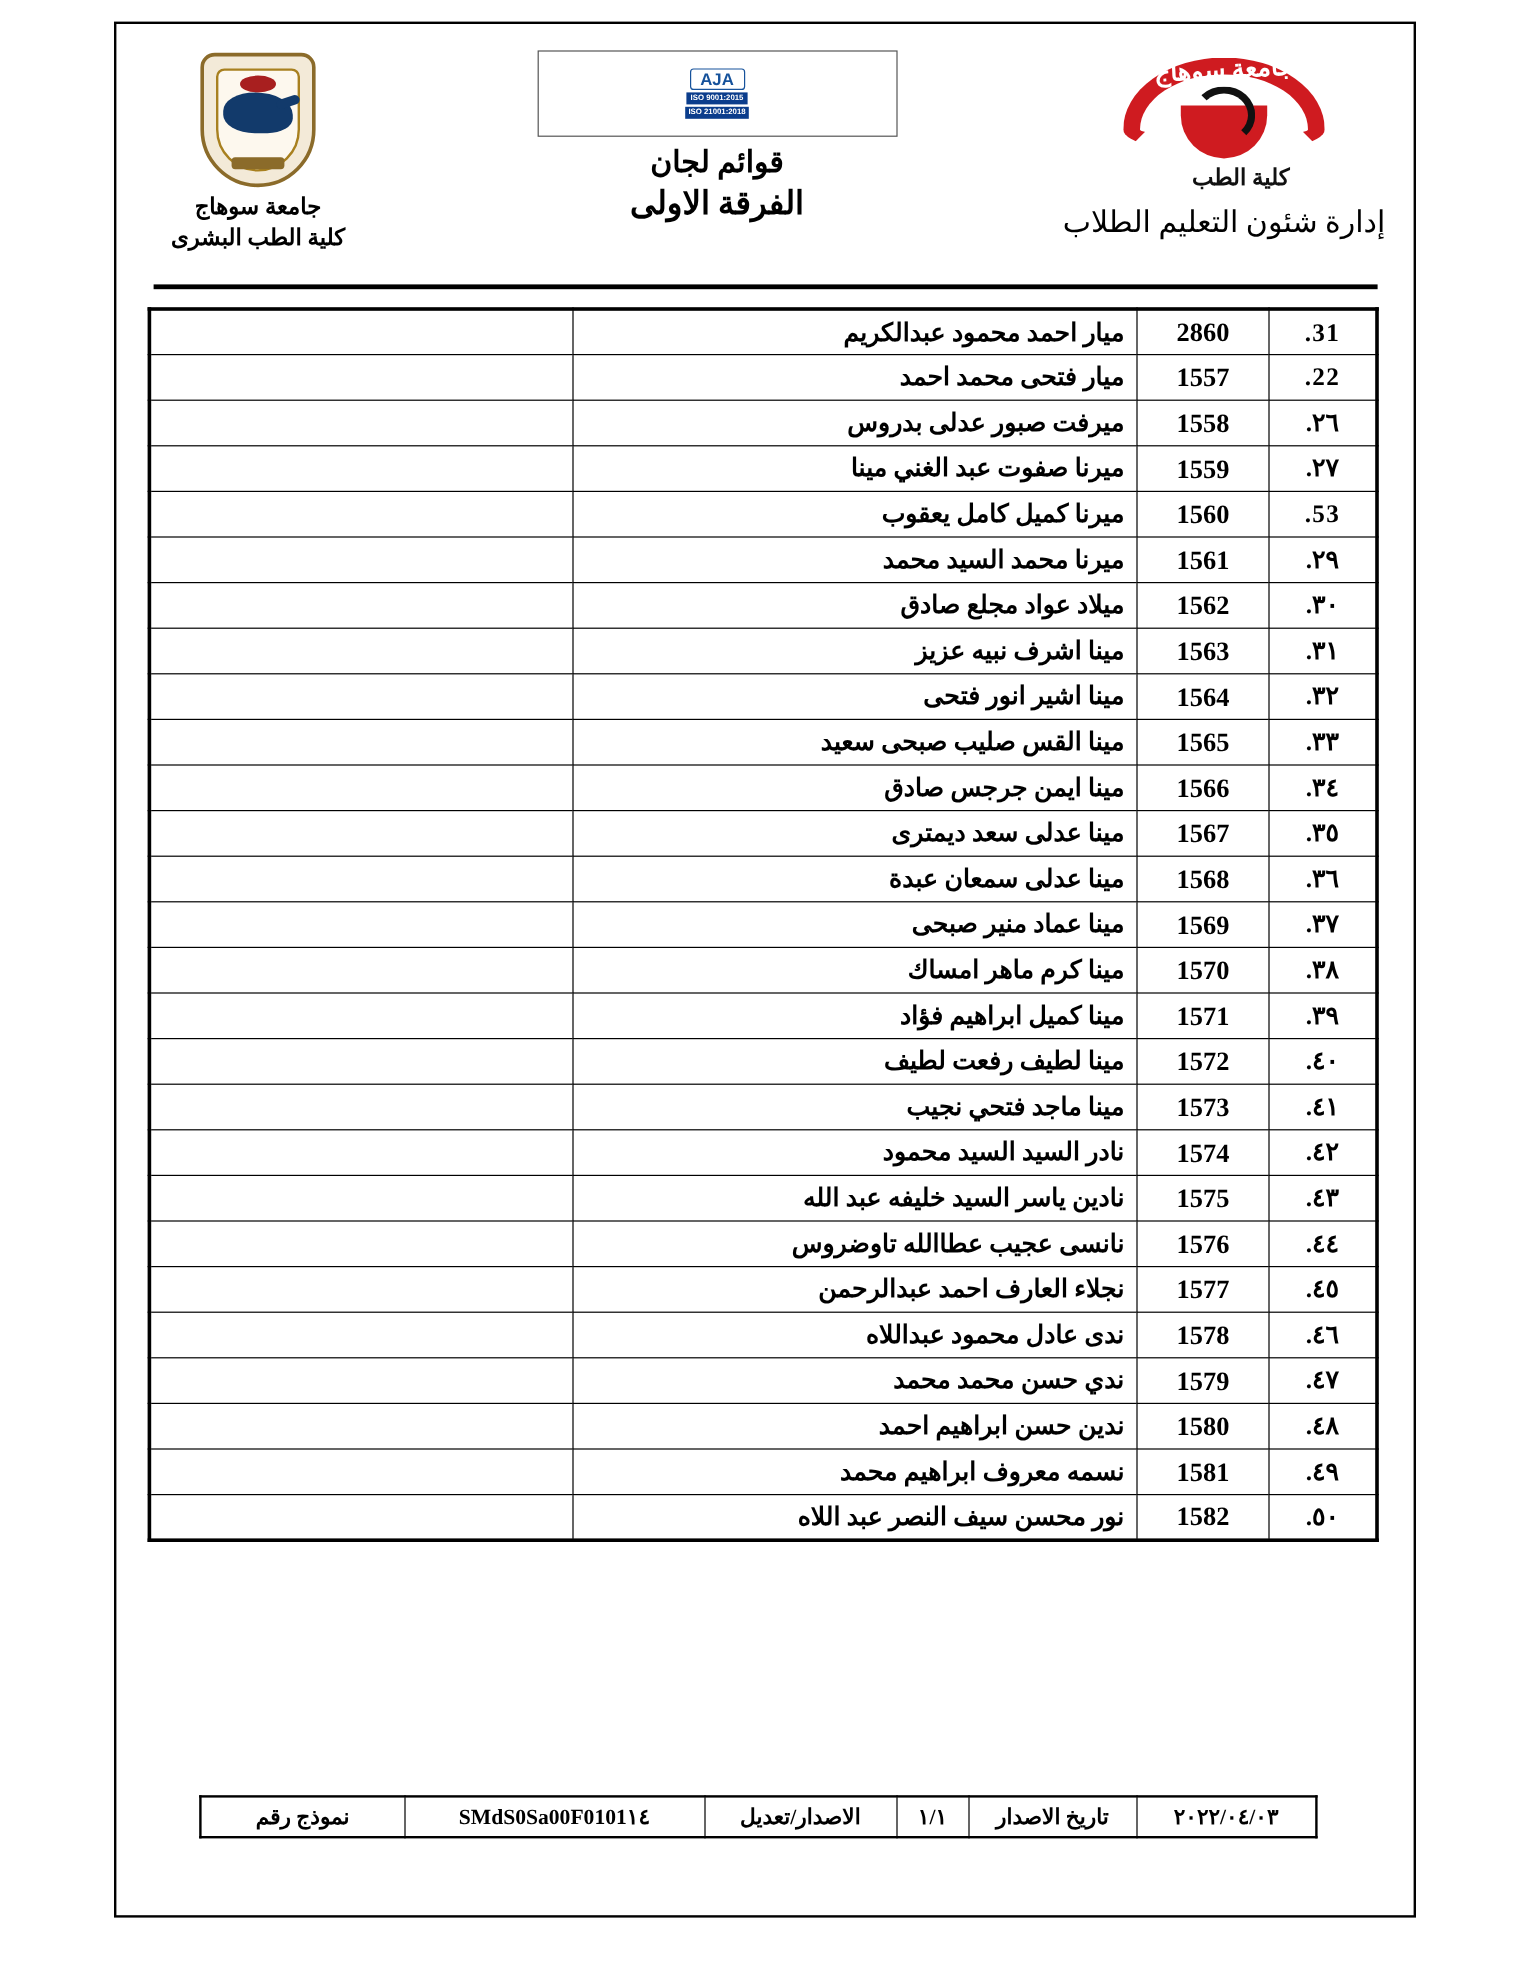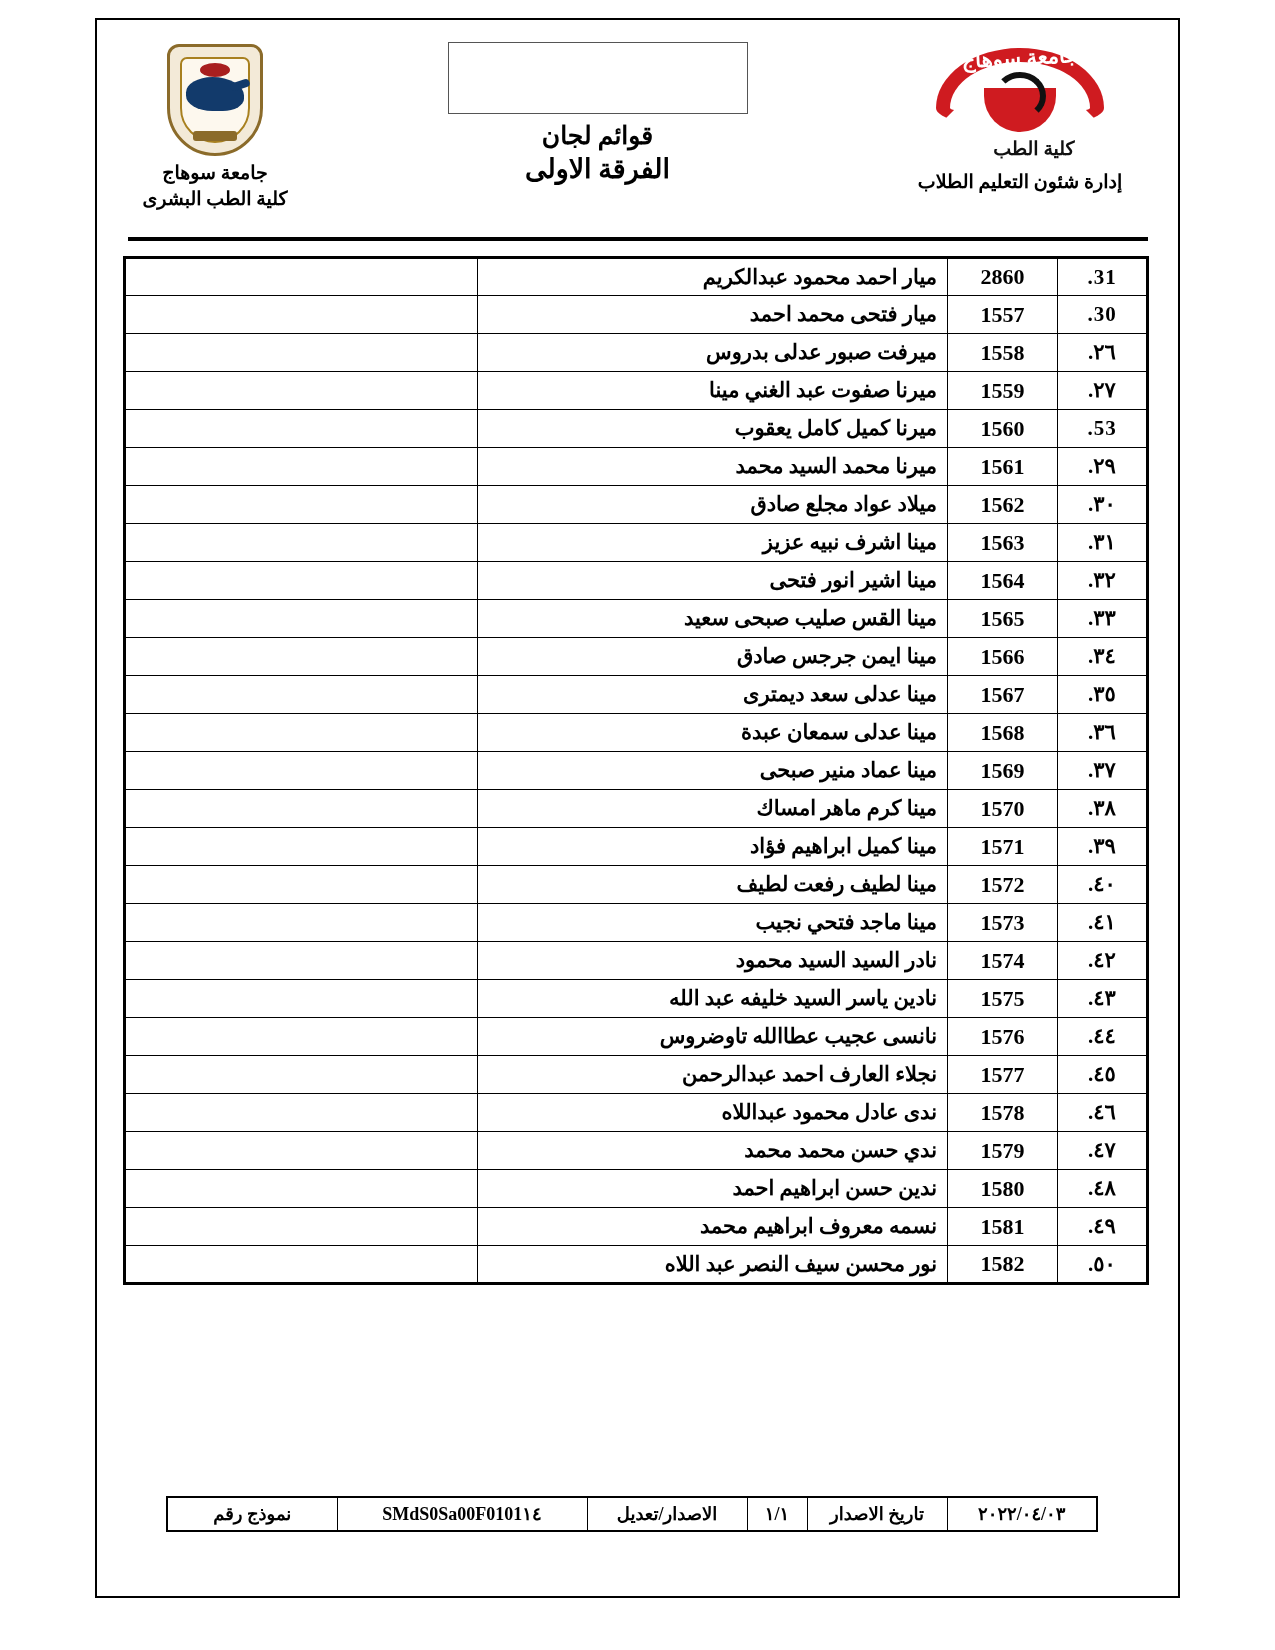--- a/index.html
+++ b/index.html
@@ -264,22 +264,22 @@
     left: 14px;
     bottom: 4px;
     width: 180px;
     text-align: center;
     font-size: 19px;
     font-weight: bold;
     color: #111;
   }
   .admin-label {
     margin-top: 6px;
-    font-size: 19px;
-    font-weight: bold;
+    font-size: 25px;
+    font-weight: normal;
     letter-spacing: .5px;
   }
 
   .header-rule {
     position: absolute;
     left: 128px;
     top: 237px;
     width: 1020px;
     height: 4px;
     background: #000;
@@ -378,20 +378,25 @@
           <div class="crest-bird"></div>
           <div class="crest-base"></div>
         </div>
       </div>
       <div class="univ-line">جامعة سوهاج</div>
       <div class="univ-line">كلية الطب البشرى</div>
     </div>
 
     <div class="header-center">
       <div class="accred-box">
+        <div class="accred-right">
+          <div class="aja-logo">AJA</div>
+          <div class="aja-sub">ISO 9001:2015</div>
+          <div class="aja-sub">ISO 21001:2018</div>
+        </div>
       </div>
       <div class="title-block">
         <div class="title-line1">قوائم لجان</div>
         <div class="title-line2">الفرقة الاولى</div>
       </div>
     </div>
 
     <div class="header-left">
       <div class="faculty-logo">
         <div class="fl-arc"></div>
@@ -409,21 +414,21 @@
   <div class="table-wrap">
     <table class="students">
       <tbody>
         <tr>
           <td class="col-idx">31.</td>
           <td class="col-num">2860</td>
           <td class="col-name">ميار احمد محمود عبدالكريم</td>
           <td class="col-blank"></td>
         </tr>
         <tr>
-          <td class="col-idx">30.</td>
+          <td class="col-idx">22.</td>
           <td class="col-num">1557</td>
           <td class="col-name">ميار فتحى محمد احمد</td>
           <td class="col-blank"></td>
         </tr>
         <tr>
           <td class="col-idx">٢٦.</td>
           <td class="col-num">1558</td>
           <td class="col-name">ميرفت صبور عدلى بدروس</td>
           <td class="col-blank"></td>
         </tr>

